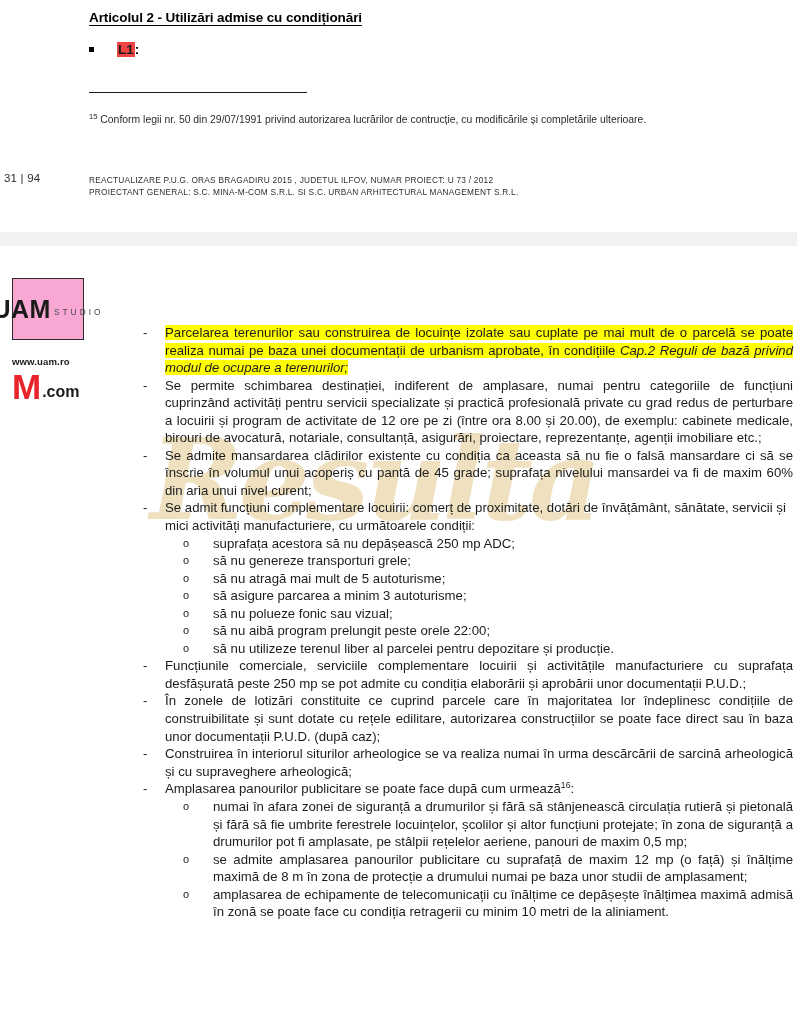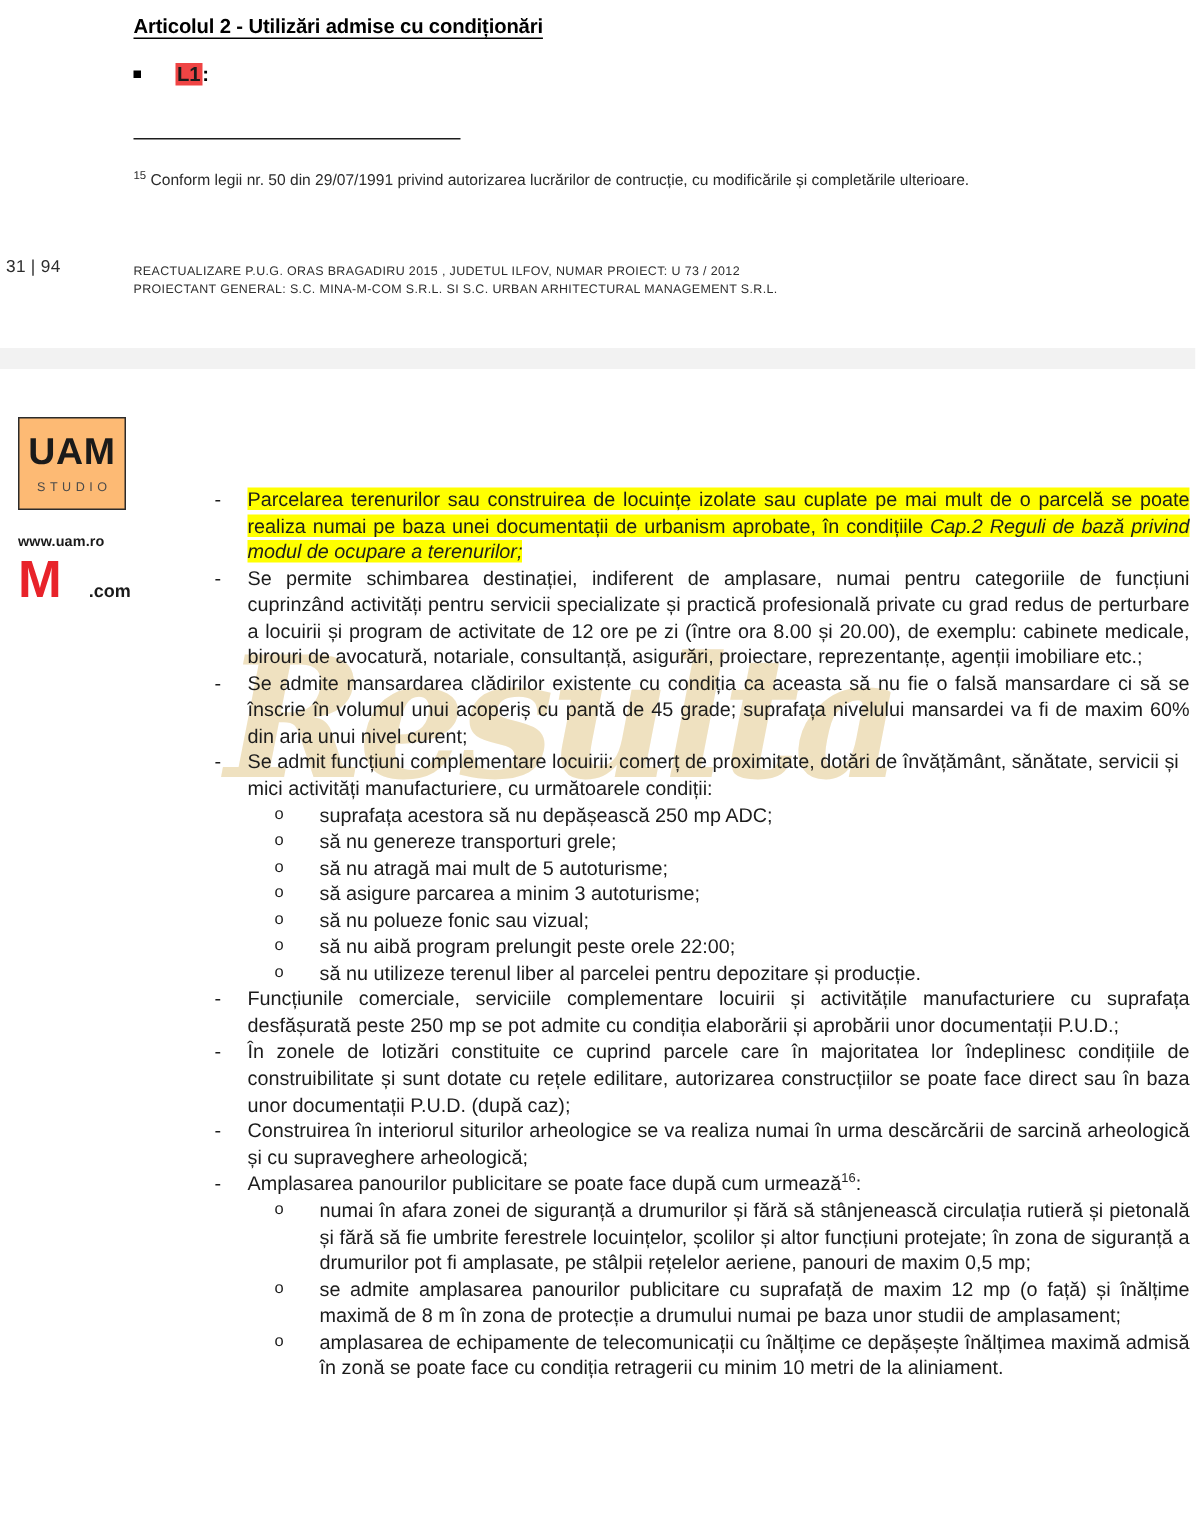--- a/index.html
+++ b/index.html
@@ -150,23 +150,23 @@
     position: absolute;
     left: 12px;
     top: 32px;
     width: 105px;
     z-index: 2;
   }
   .uam-box {
     width: 72px;
     height: 62px;
     border: 1.8px solid #2b2b2b;
-    background: #fdba74;
+    background: #f9a8d4;
     display: flex;
-    flex-direction: column;
+    flex-direction: row;
     align-items: center;
     justify-content: center;
     box-sizing: border-box;
   }
   .uam-main {
     font-size: 25px;
     font-weight: bold;
     line-height: 1;
     letter-spacing: 0.5px;
     color: #1a1a1a;
@@ -192,25 +192,25 @@
     align-items: flex-end;
   }
   .mcom-m {
     font-size: 35px;
     font-weight: bold;
     line-height: .8;
     color: #e8232a;
     font-family: "Liberation Sans", sans-serif;
   }
   .mcom-dot {
-    font-size: 12px;
+    font-size: 16px;
     font-weight: bold;
     color: #1a1a1a;
     line-height: 1;
-    margin-left: 18px;
+    margin-left: 1px;
     margin-bottom: 1px;
   }
 
   
   .content {
     position: absolute;
     left: 143px;
     top: 78px;
     width: 650px;
     z-index: 1;

